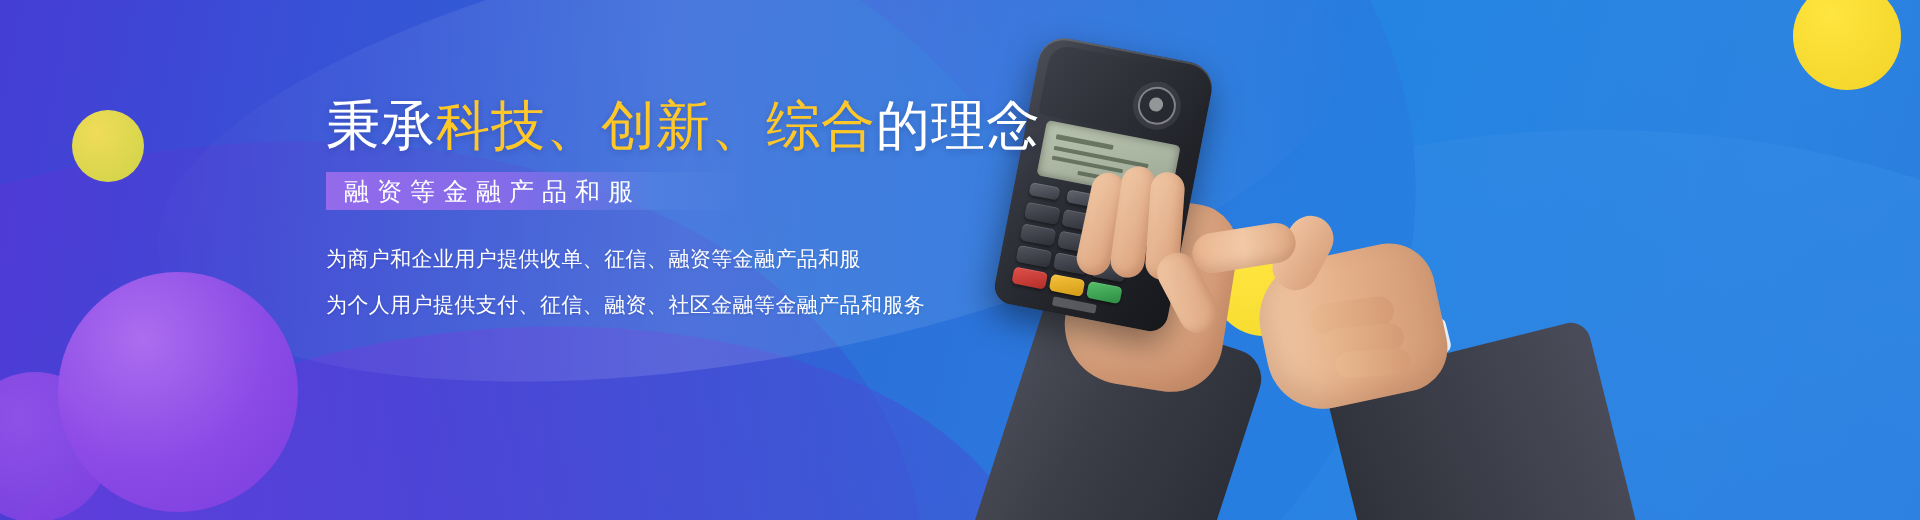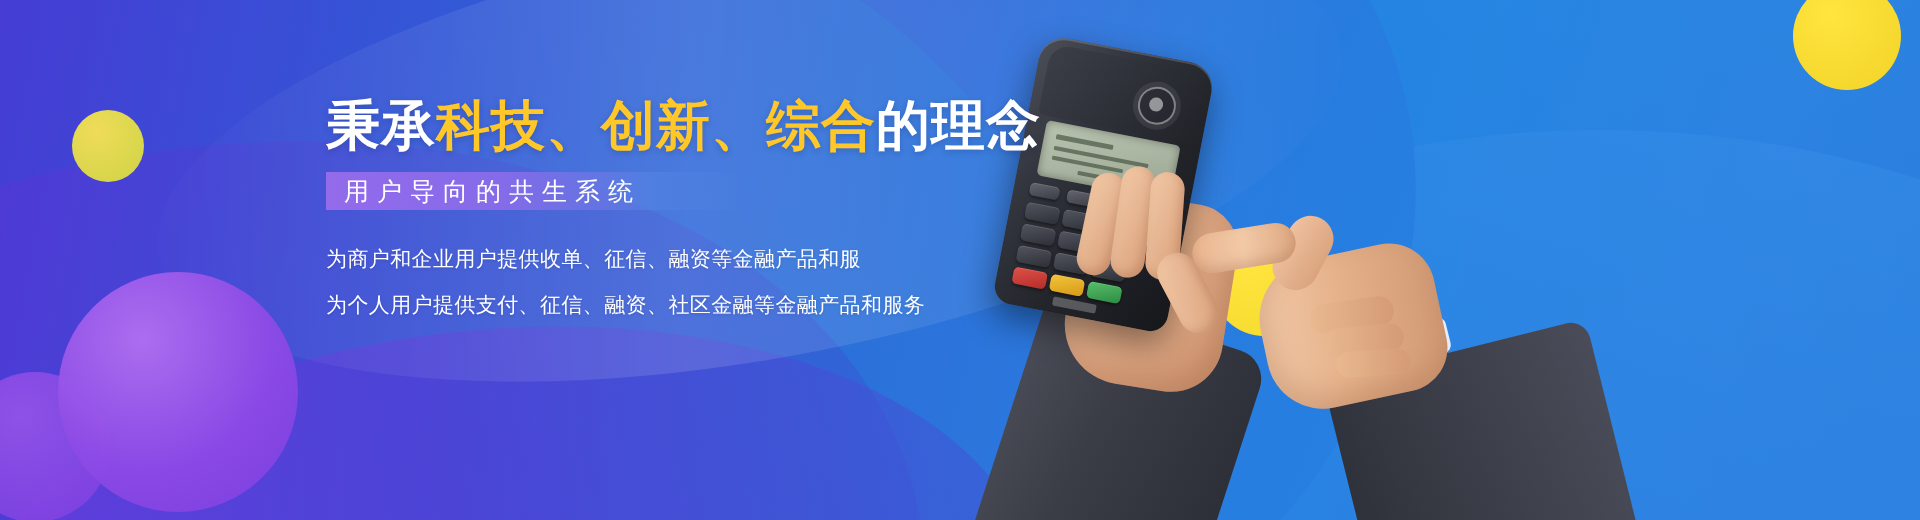--- a/index.html
+++ b/index.html
@@ -69,21 +69,21 @@
   .circ-topright{left:1793px;top:-18px;width:108px;height:108px;background:radial-gradient(circle at 35% 30%,#ffe53f,#f2d327);}
   .circ-midright{left:1212px;top:232px;width:104px;height:104px;background:radial-gradient(circle at 35% 30%,#ffe53f,#f5d92c);}
   .circ-botleft{left:58px;top:272px;width:240px;height:240px;background:radial-gradient(circle at 35% 28%,#b06ff0,#8d4ae6 55%,#7a3ddf);opacity:.96;}
   .circ-botleft2{left:-40px;top:372px;width:150px;height:150px;background:radial-gradient(circle at 40% 30%,#9a55ea,#7e3ee0);opacity:.85;}
   .circ-botright{left:1396px;top:470px;width:120px;height:120px;background:radial-gradient(circle at 35% 30%,#ffe53f,#f3d428);opacity:.9;}
 
   
   .content{position:absolute;left:326px;top:96px;width:760px;z-index:6;}
 
   .headline{
-    font-size:54px;font-weight:bold;line-height:58px;
+    font-size:54px;font-weight:normal;line-height:58px;
     letter-spacing:1px;white-space:nowrap;
     color:#ffffff;
     text-shadow:0 2px 6px rgba(20,30,90,.25);
     margin:0 0 18px 0;
   }
   .headline .hl-accent{color:#ffc828;}
 
   .subtitle-wrap{
     position:relative;display:block;width:420px;height:38px;
     margin:0 0 26px 0;
@@ -306,20 +306,20 @@
     <div class="thumb-r"></div>
     <div class="point-finger"></div>
   </div>
 
   <div class="content">
 
     <h1 class="headline"><span>秉承</span><span class="hl-accent">科技、创新、综合</span><span>的理念</span></h1>
 
     <div class="subtitle-wrap">
       <div class="subtitle-bg"></div>
-      <div class="subtitle-text">用户导向的共生系统</div>
+      <div class="subtitle-text">融资等金融产品和服</div>
     </div>
 
     <div class="body-line">为商户和企业用户提供收单、征信、融资等金融产品和服</div>
     <div class="body-line">为个人用户提供支付、征信、融资、社区金融等金融产品和服务</div>
   </div>
 
 </div>
 
 </body></html>

